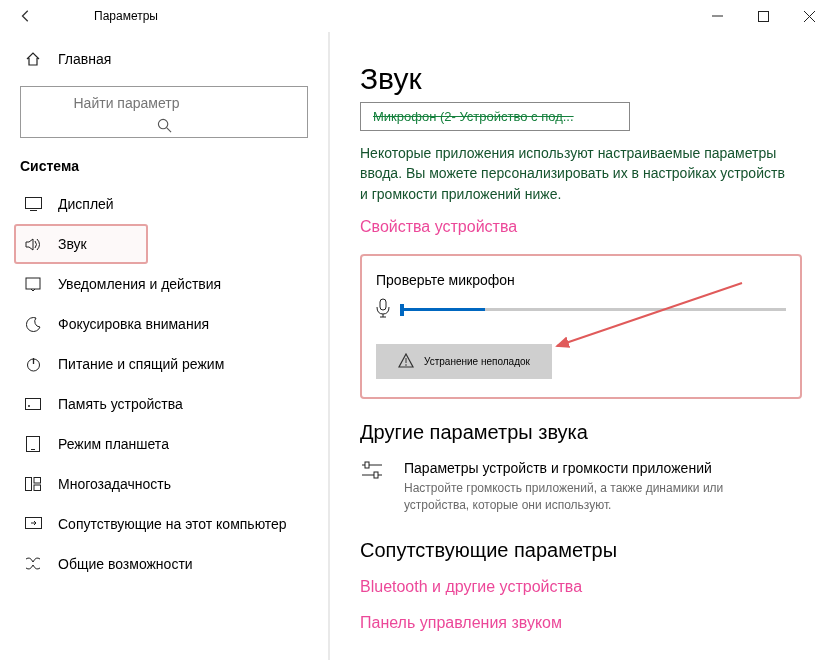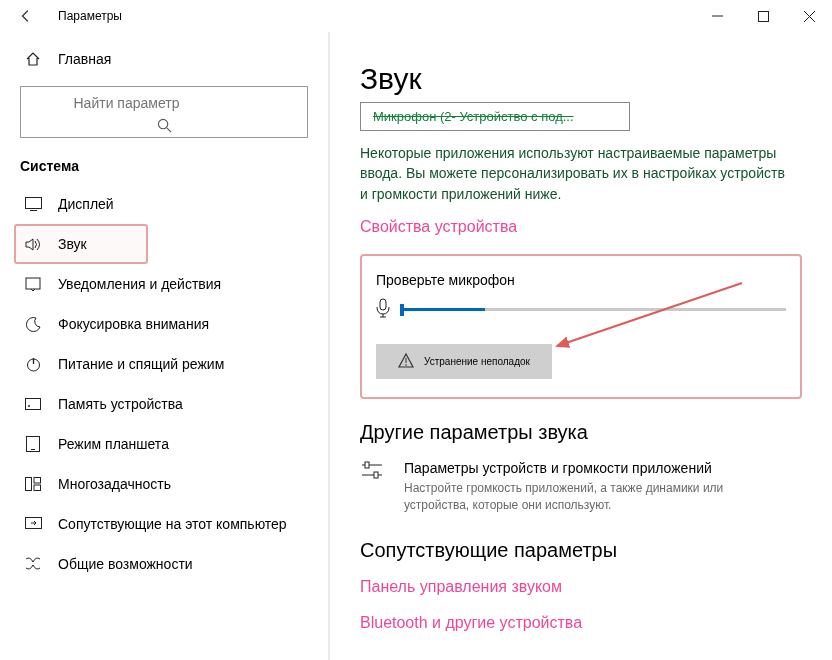--- a/index.html
+++ b/index.html
@@ -1,17 +1,17 @@
 <!DOCTYPE html>
 <html><head>
   <meta charset="utf-8">
   <style>
     * { margin: 0; padding: 0; box-sizing: border-box; font-family: "Segoe UI", Tahoma, sans-serif; }
     body { width: 832px; height: 660px; background: #fff; overflow: hidden; position: relative; }
-    .titlebar { height: 32px; display: flex; align-items: center; padding-left: 12px; }
+    .titlebar { height: 32px; display: flex; align-items: center; padding-left: 12px; gap: 36px; }
     .titlebar-back { width: 28px; display: flex; justify-content: center; }
     .titlebar-title { font-size: 12px; margin-left: 18px; flex: 1; }
     .win-controls { display: flex; }
     .win-btn { width: 46px; height: 32px; display: flex; align-items: center; justify-content: center; }
     .content { display: flex; height: calc(660px - 32px); }
     .sidebar { width: 330px; padding: 8px 20px 0 20px; border-right: 2px solid #e9e9e9; overflow: hidden; }
     .home-row { display: flex; align-items: center; padding: 10px 4px; gap: 16px; font-size: 14px; }
     .search-box { display: flex; align-items: center; border: 1px solid #999; height: 52px; margin: 8px 0 20px 0; padding: 0 10px; background: #fff; flex-direction: column; }
     .search-box input { flex: 1; border: none; outline: none; font-size: 14px; background: transparent; }
     .section-title { font-size: 14px; font-weight: 600; margin: 4px 0 10px 0; }
@@ -248,17 +248,17 @@
           </svg>
       </span>
       <div>
         <div class="vol-title">Параметры устройств и громкости приложений</div>
         <div class="vol-desc">Настройте громкость приложений, а также динамики или устройства, которые они используют.</div>
       </div>
     </div>
 
     <h2 class="h2">Сопутствующие параметры</h2>
 
+    <a class="link" style="display:block;margin-bottom:18px;">Bluetooth и другие устройства</a>
     <a class="link">Панель управления звуком</a>
-    <a class="link" style="display:block;margin-bottom:18px;">Bluetooth и другие устройства</a>
   </div>
 
 </div>
 
 </body></html>

